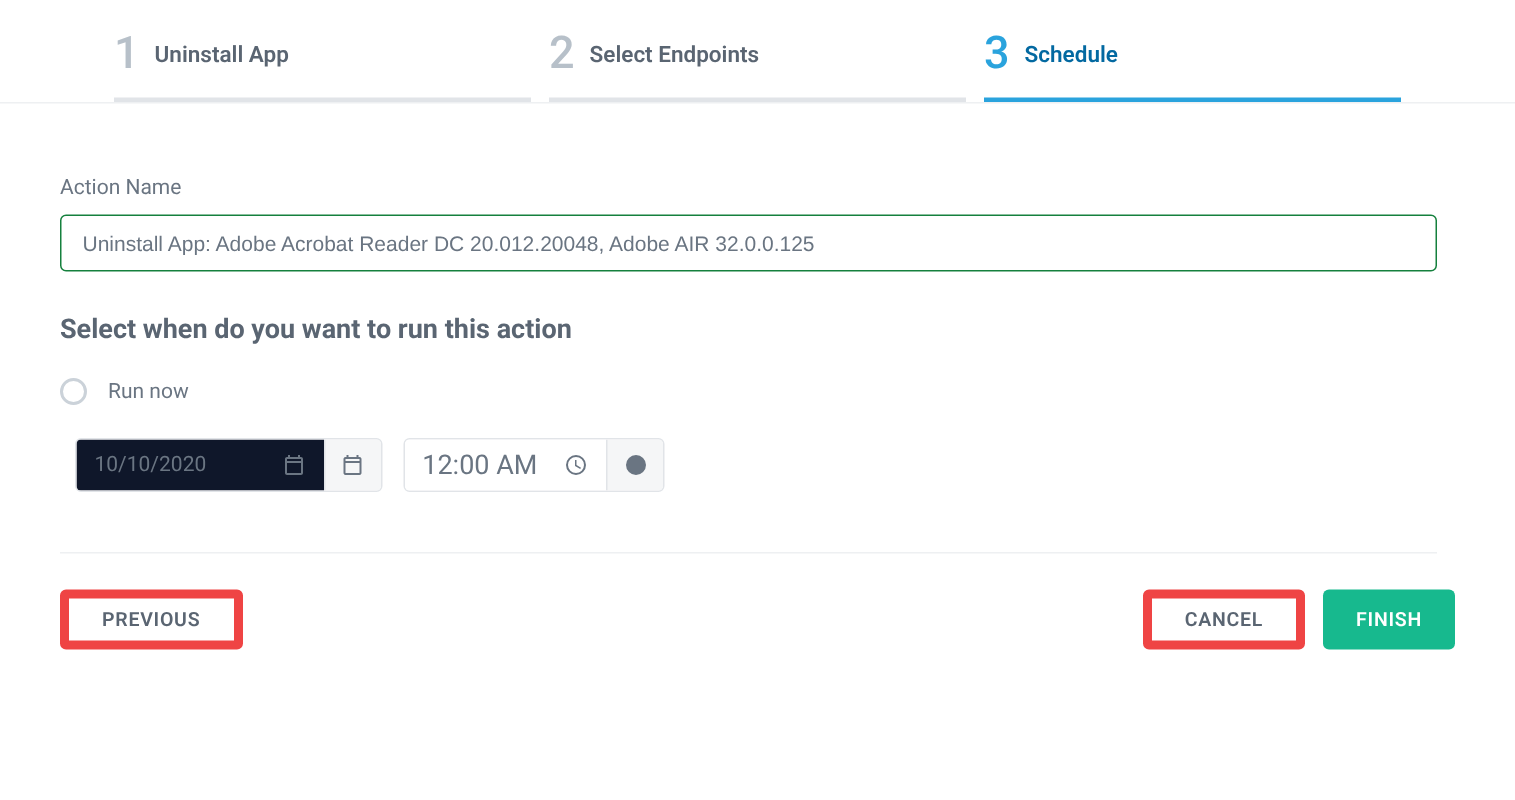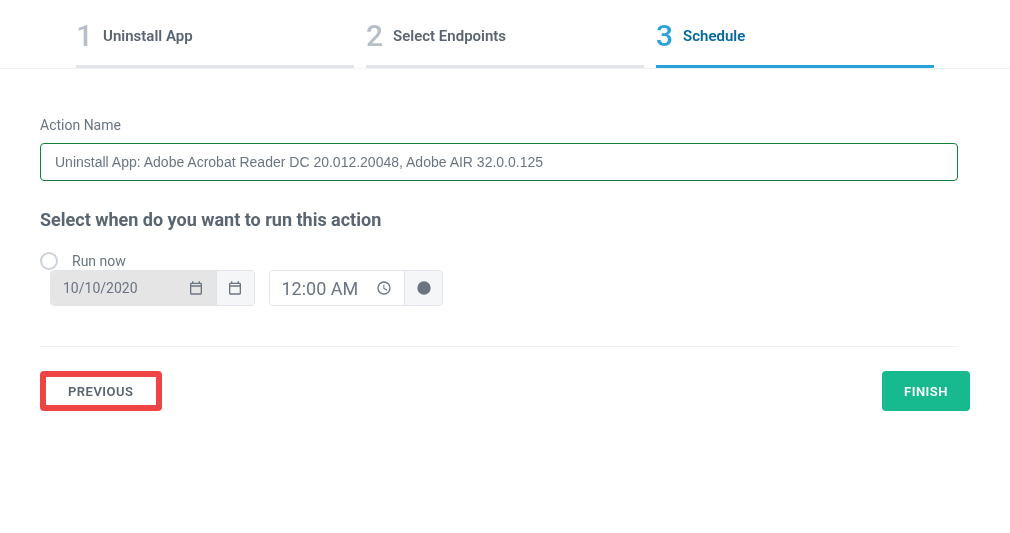--- a/index.html
+++ b/index.html
@@ -73,20 +73,21 @@
       font-size: 18px;
       font-weight: 700;
       color: #5a6572;
       margin-top: 28px;
       margin-bottom: 22px;
     }
 
     .radio-group {
       display: flex;
       flex-direction: column;
+      gap: 22px;
     }
 
     .radio-row {
       display: flex;
       align-items: center;
       gap: 14px;
     }
 
     .radio {
       width: 18px;
@@ -129,21 +130,21 @@
       height: 36px;
     }
 
     .di {
       display: flex;
       align-items: center;
       padding: 0 12px;
       font-size: 14px;
       color: #6a7582;
       gap: 50px;
-      background: #e5e5e5;
+      background: #0f172a;
     }
 
     .ti {
       display: flex;
       align-items: center;
       padding: 0 12px;
       font-size: 18px;
       color: #6a7582;
       gap: 18px;
       background: #fff;
@@ -272,15 +273,16 @@
     </div>
 
   </div>
 
   <hr class="divider">
 </div>
 
 <div class="footer">
   <div class="btn btn-outline">PREVIOUS</div>
   <div class="right-btns">
+    <div class="btn btn-outline">CANCEL</div>
     <div class="btn btn-primary">FINISH</div>
   </div>
 </div>
 
 </body></html>

